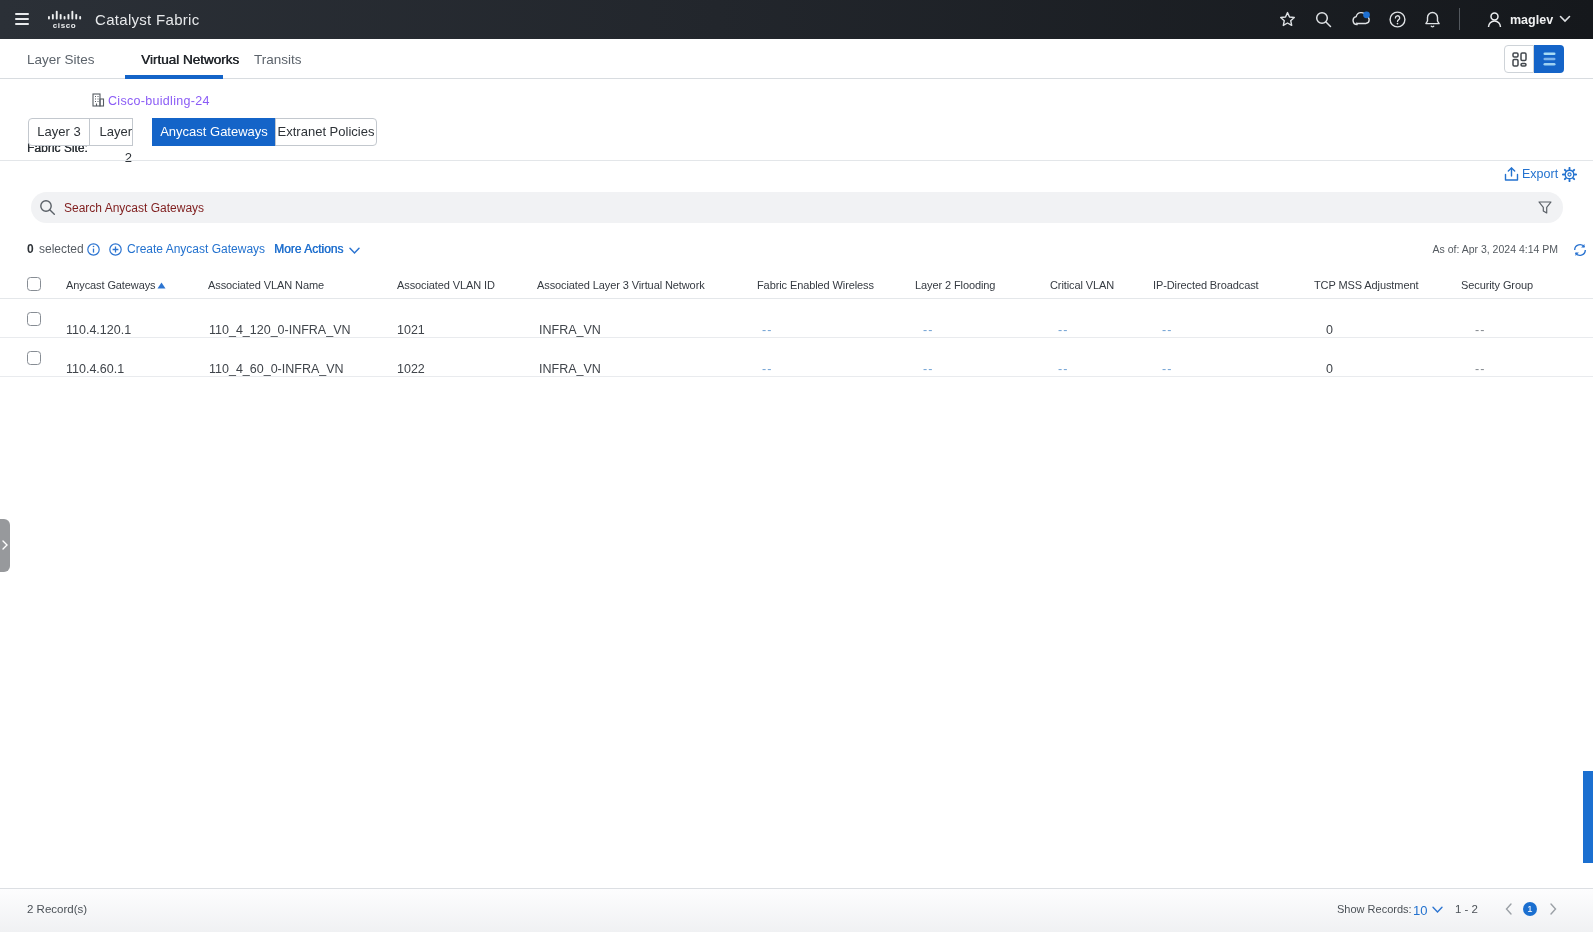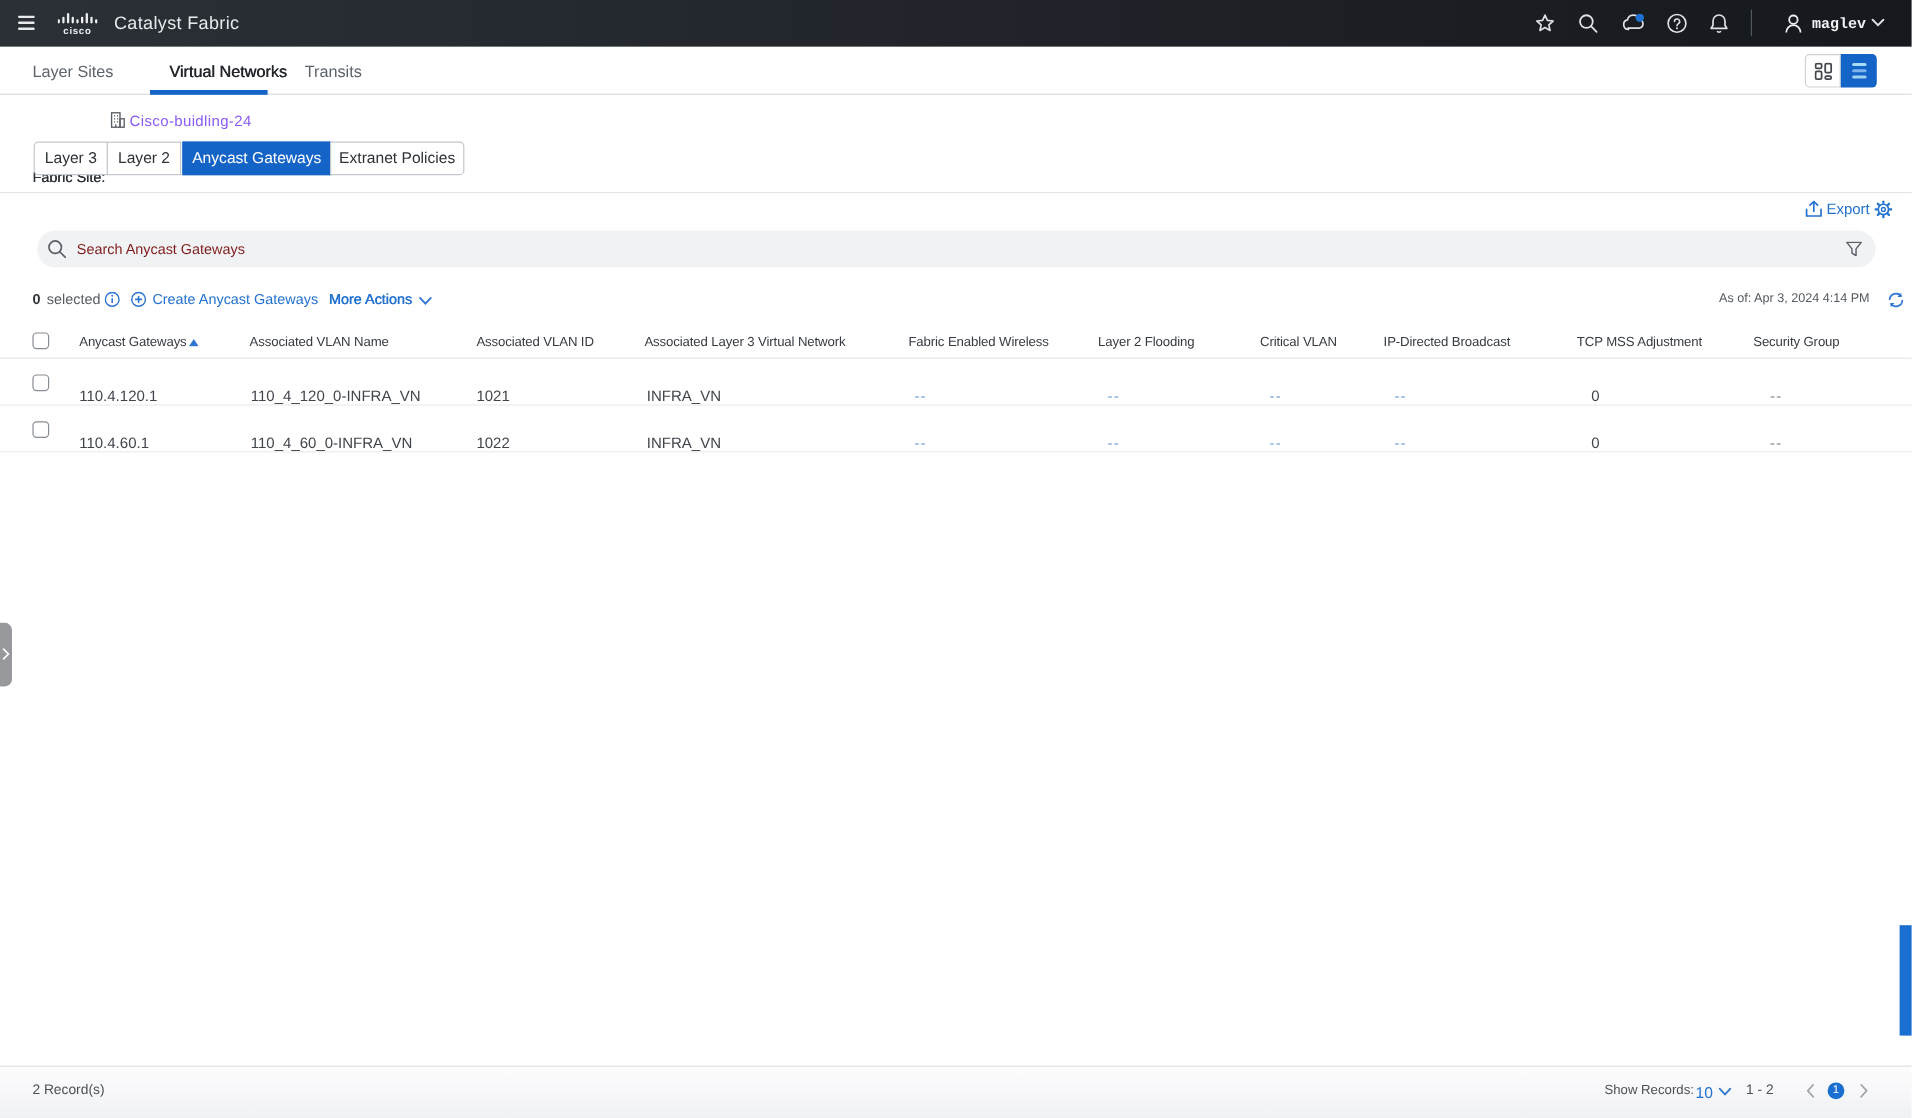--- a/index.html
+++ b/index.html
@@ -6,21 +6,21 @@
 html,body { width:1593px; height:932px; overflow:hidden; background:#fff;
   font-family:"Liberation Sans", sans-serif; }
 .abs { position:absolute; }
 
 #topbar { position:absolute; left:0; top:0; width:1593px; height:39px;
   background:linear-gradient(to right,#2b3037,#22262c 45%,#15181c); }
 #topbar svg { display:block; }
 #title { position:absolute; left:95px; top:11px; font-size:15px; color:#e7e9eb; letter-spacing:.3px; }
 .tb-ic { position:absolute; top:11px; }
 #tb-sep { position:absolute; left:1459px; top:8px; width:1px; height:22px; background:#53585e; }
-#maglev { position:absolute; left:1510px; top:13px; font-size:12.5px; font-weight:bold; color:#f0f1f2;font-family:Liberation Mono, monospace; }
+#maglev { position:absolute; left:1510px; top:13px; font-size:12.5px; font-weight:bold; color:#f0f1f2; }
 
 #tabbar { position:absolute; left:0; top:39px; width:1593px; height:40px;
   background:#fff; border-bottom:1px solid #d8dce0; }
 .tab { position:absolute; top:13px; font-size:13.5px; color:#5c636b; }
 .tab.active { color:#23272c; text-shadow:0.4px 0 0 #23272c;margin-left:16px; }
 #underline { position:absolute; left:125px; top:75px; width:98px; height:4px; background:#1464c8; }
 #viewtoggle { position:absolute; left:1504px; top:45px; width:60px; height:28px; }
 #vt-left { position:absolute; left:0; top:0; width:30px; height:28px; background:#fff;
   border:1px solid #ced3d8; border-radius:4px 0 0 4px; }
 #vt-right { position:absolute; left:30px; top:0; width:30px; height:28px; background:#1464c8;
@@ -156,23 +156,23 @@
   <g fill="none" stroke="#565c63" stroke-width="1.1">
     <rect x="2" y="1" width="7" height="12"></rect>
     <rect x="9" y="6" width="3.5" height="7"></rect>
     <path d="M4 3.5 h1 M6.5 3.5 h1 M4 6 h1 M6.5 6 h1 M4 8.5 h1 M6.5 8.5 h1 M5.5 13 v-2.5 h0"></path>
   </g>
 </svg>
 <a id="fabriclink">Cisco-buidling-24</a>
 
 <div id="seg">
   <div class="segbtn" style="left:0; width:62px; border-radius:4px 0 0 4px;">Layer 3</div>
-  <div class="segbtn" style="left:61px; width:62px;">Layer 2</div>
+  <div class="segbtn" style="left:61px; width:44px;text-align:right;">Layer 2</div>
   <div class="segbtn on" style="left:124px; width:124px;">Anycast Gateways</div>
-  <div class="segbtn" style="left:247px; width:112px; border-radius:0 4px 4px 0;">Extranet Policies</div>
+  <div class="segbtn" style="left:247px; width:102px; border-radius:0 4px 4px 0;">Extranet Policies</div>
 </div>
 
 <div id="divider1"></div>
 
 <svg class="abs" style="left:1504px;top:167px" width="15" height="15" viewBox="0 0 15 15">
   <g fill="none" stroke="#2372cf" stroke-width="1.4" stroke-linecap="round" stroke-linejoin="round">
     <path d="M7.5 1 V9"></path>
       <path d="M4.3 4 L7.5 1 L10.7 4"></path>
     <path d="M1.5 7.5 V13 H13.5 V7.5"></path>
   </g>

